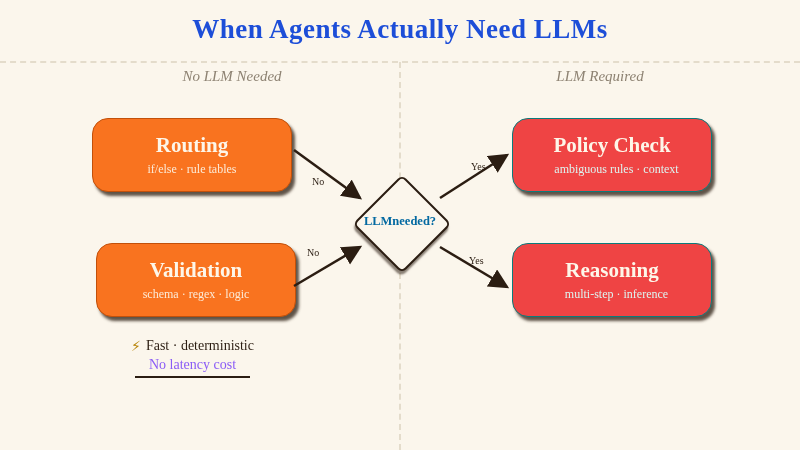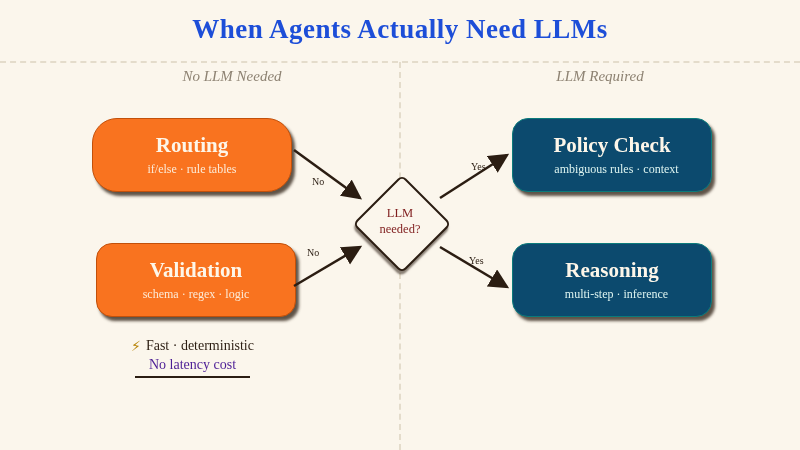--- a/index.html
+++ b/index.html
@@ -35,49 +35,49 @@
   .col-header.right { left: 400px; }
 
   .node {
     position: absolute; width: 198px; height: 72px;
     border-radius: 16px;
     display: flex; flex-direction: column; align-items: center; justify-content: center;
     box-shadow: 3px 4px 3px rgba(43, 29, 18, 0.75);
     text-align: center;
   }
   .node.orange { background: #F9731F; border: 1px solid #C2500A; }
-  .node.teal   { background: #0c4a6e; border: 1px solid #0B7B7B; }
+  .node.teal   { background: #ef4444; border: 1px solid #0B7B7B; }
   .node .node-title {
     font-size: 21px; font-weight: bold; color: #FDF6E9; line-height: 1.2;
   }
   .node .node-sub {
     font-size: 12px; color: #FCEBD8; margin-top: 3px;
   }
   .node.teal .node-sub { color: #DDF4F0; margin-left: 9px; }
 
-  #node-routing    { left: 92px;  top: 118px; border-radius: 25px; }
+  #node-routing    { left: 92px;  top: 118px; }
   #node-validation { left: 96px;  top: 243px; }
   #node-policy     { left: 512px; top: 118px; }
   #node-reasoning  { left: 512px; top: 243px; }
 
   .diamond-wrap {
     position: absolute; left: 352px; top: 174px; width: 96px; height: 96px;
   }
   .diamond {
     position: absolute; left: 15px; top: 15px; width: 66px; height: 66px;
     background: #FBF6EC;
     border: 2px solid #2B1D12;
     transform: rotate(45deg);
     border-radius: 6px;
     box-shadow: 2px 3px 2px rgba(43, 29, 18, 0.55);
   }
   .diamond-label {
     position: absolute; left: 0; top: 0; width: 96px; height: 96px;
-    display: flex; flex-direction: column; align-items: center; justify-content: center;
-    font-size: 12.5px; font-weight: normal; color: #7f1d1d; line-height: 1.25;
+    display: flex; flex-direction: row; align-items: center; justify-content: center;
+    font-size: 12.5px; font-weight: bold; color: #0369a1; line-height: 1.25;
   }
 
   .arrow-layer { position: absolute; left: 0; top: 0; width: 800px; height: 450px; }
 
   .edge-label {
     position: absolute; font-size: 10px; color: #2B1D12;
   }
   #label-no-1  { left: 312px; top: 176px; }
   #label-no-2  { left: 307px; top: 247px; }
   #label-yes-1 { left: 471px; top: 161px; }
@@ -86,21 +86,21 @@
   .footer {
     position: absolute; left: 120px; top: 338px; width: 145px;
     text-align: center;
   }
   .footer .line1 {
     display: flex; align-items: center; justify-content: center; gap: 5px;
     font-size: 14px; color: #2B1D12;
   }
   .footer .bolt { font-size: 14px; color: #B8860B; font-family: "DejaVu Sans", sans-serif; }
   .footer .line2 {
-    display: inline-block; margin-top: 3px; font-size: 14px; color: #4c1d95;
+    display: inline-block; margin-top: 3px; font-size: 14px; color: #8b5cf6;
     padding: 0 14px 3px 14px;
     border-bottom: 2px solid #2B1D12;
   }
 </style>
 </head>
 <body>
 
 <div class="stage">
 
   <div class="title">When Agents Actually Need LLMs</div>

